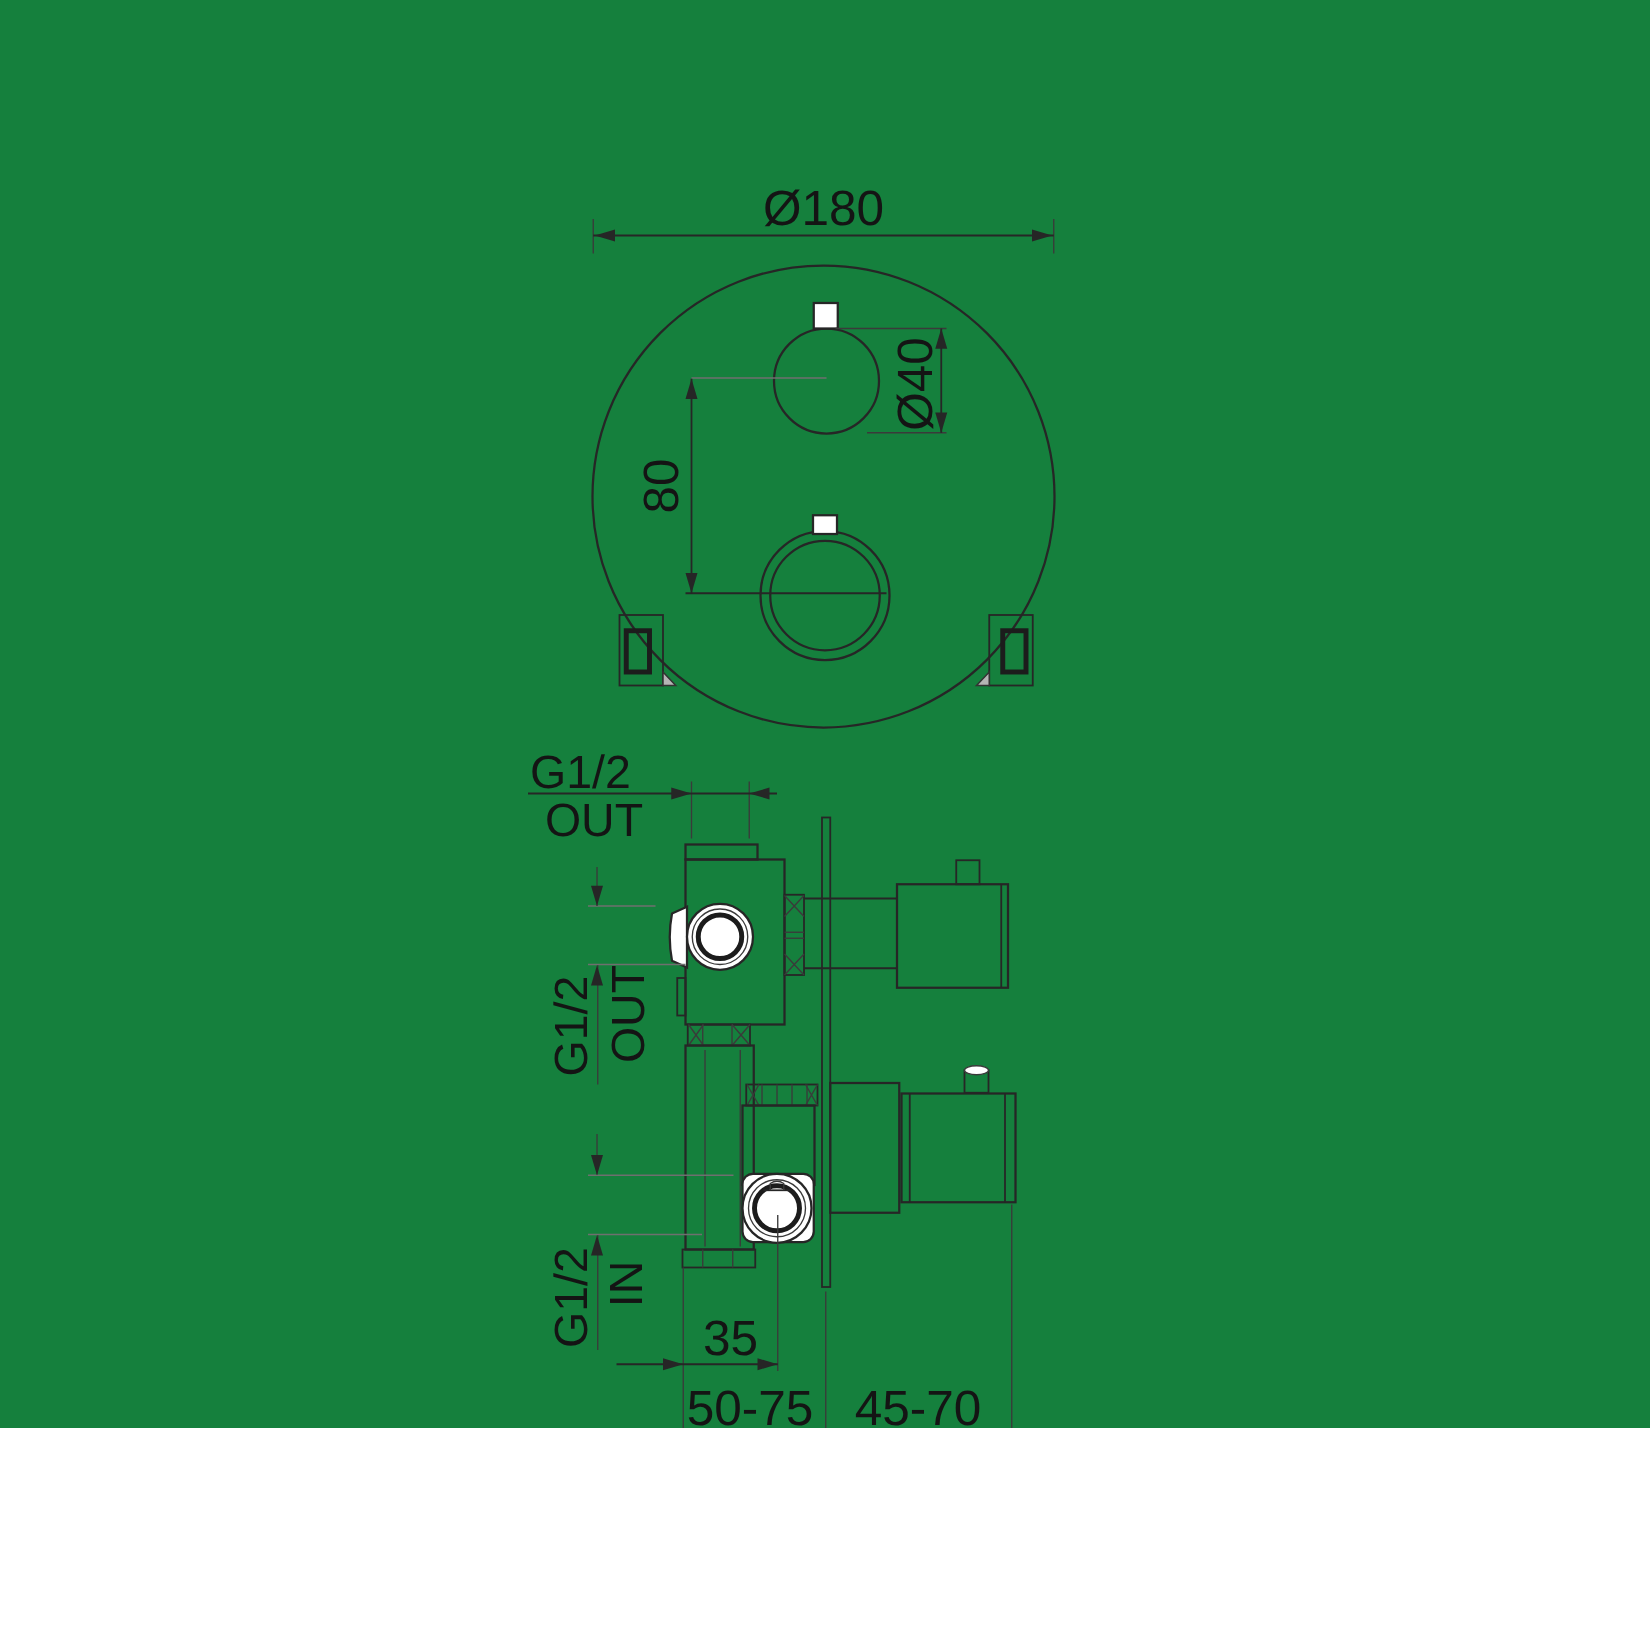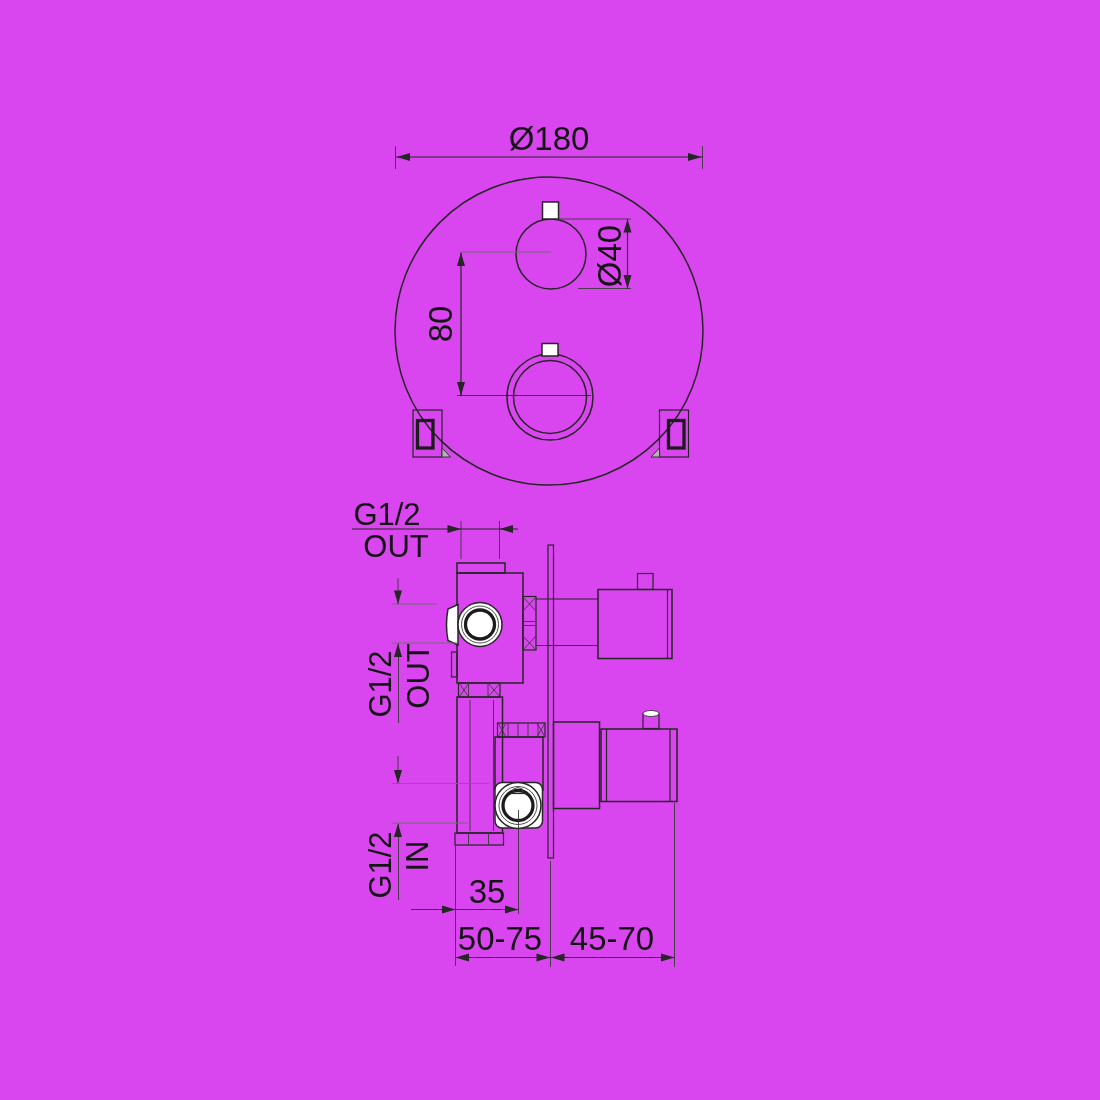--- a/index.html
+++ b/index.html
@@ -1,16 +1,16 @@
 <!DOCTYPE html>
 <html><head>
 <meta charset="utf-8">
 <style>
   html,body{margin:0;padding:0;background:#ffffff;}
-  .canvas{width:1100px;height:1100px;position:relative;background:#d946ef;overflow:hidden;}
+  .canvas{width:1100px;height:952px;position:relative;background:#15803d;overflow:hidden;}
   svg{display:block;}
   .ln  { fill:none; stroke:#262626; stroke-width:1.5; }
   .ln-m{ fill:none; stroke:#262626; stroke-width:1.2; }
   .ln-t{ fill:none; stroke:#3a3a3a; stroke-width:0.9; }
   .gray{ fill:none; stroke:#6f6f6f; stroke-width:1; }
   .thick{ fill:none; stroke:#1c1c1c; stroke-width:3.3; }
   .wfill{ fill:#ffffff; }
   .ah  { fill:#262626; stroke:none; }
   .tri { fill:#b5b5b5; stroke:#333333; stroke-width:1; }
   text { font-family:"Liberation Sans", sans-serif; fill:#141414; text-anchor:middle; }

